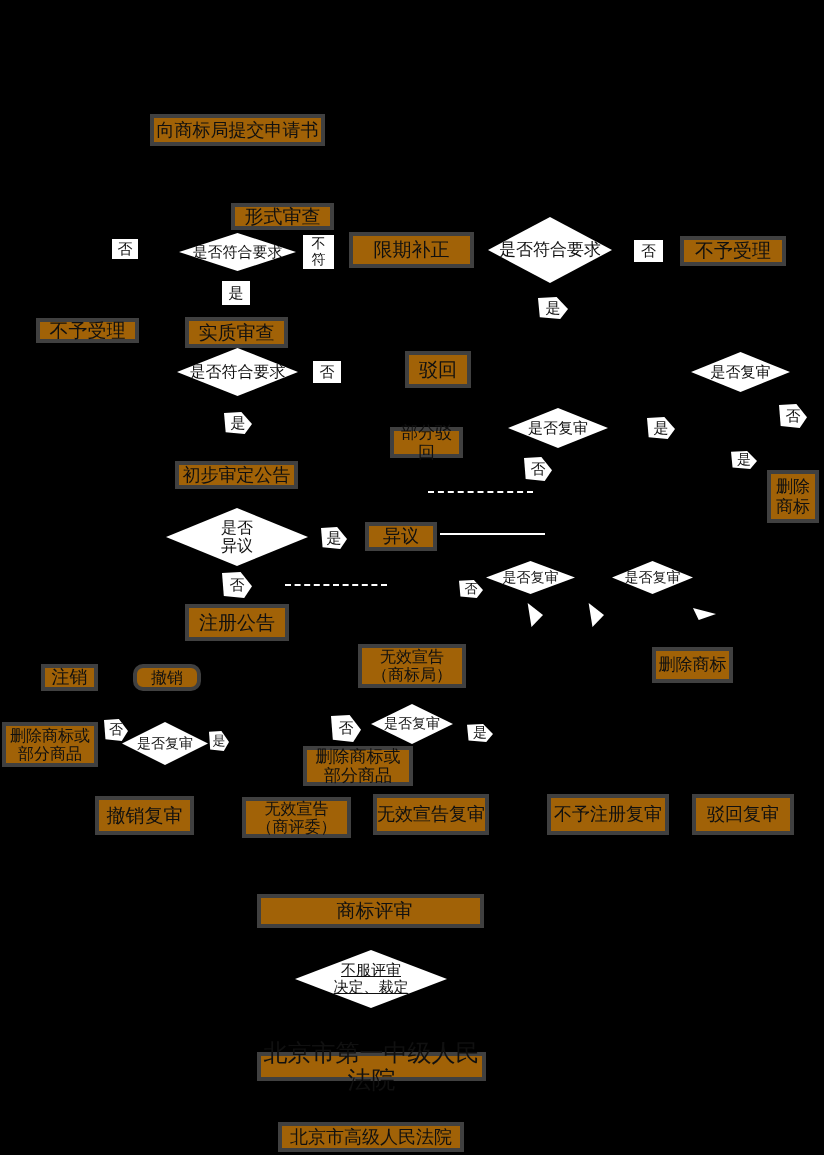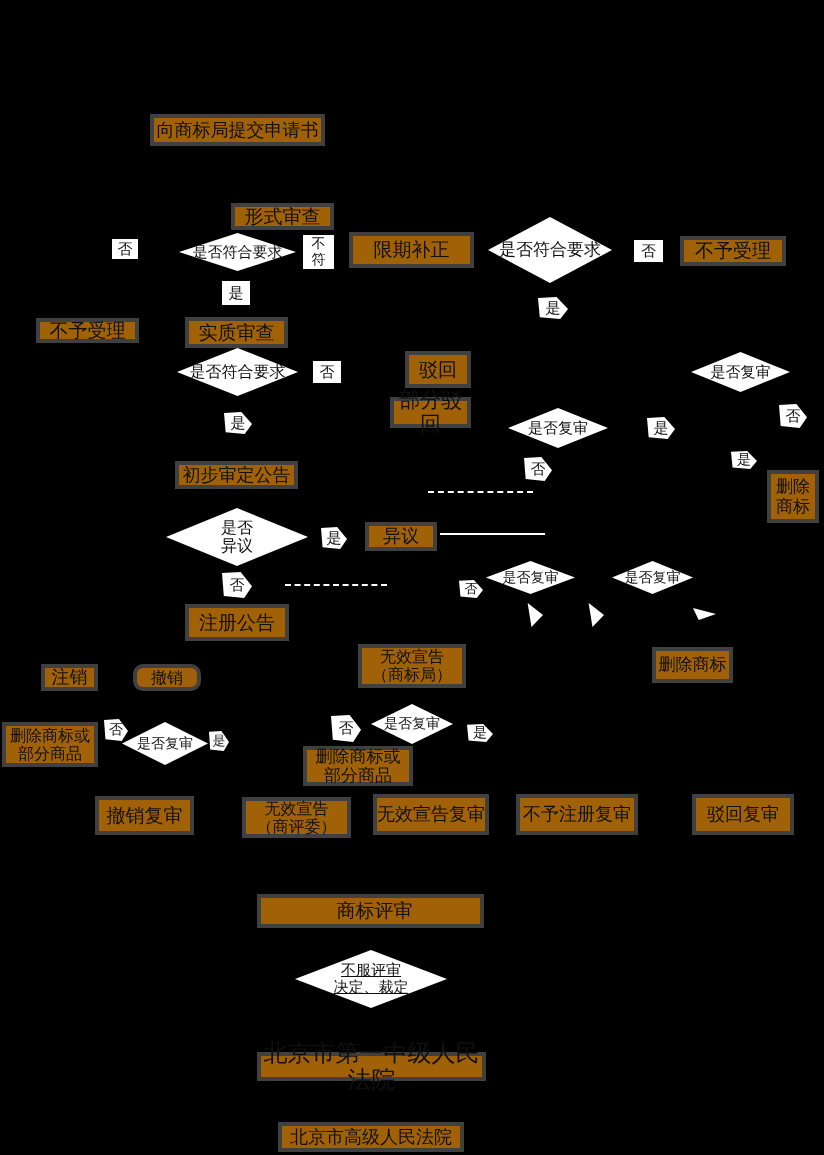--- a/index.html
+++ b/index.html
@@ -31,21 +31,21 @@
     <div class="node box" style="left: 680px; top: 236px; width: 106px; height: 30px; font-size: 19px;">不予受理</div>
     <div class="node patch" style="left: 538px; top: 297px; width: 30px; height: 22px; font-size: 15px;">是</div>
     <div class="node label" style="left: 222px; top: 281px; width: 28px; height: 24px; font-size: 15px;">是</div>
     <div class="node box" style="left: 36px; top: 318px; width: 103px; height: 25px; font-size: 19px;">不予受理</div>
     <div class="node box" style="left: 185px; top: 317px; width: 103px; height: 31px; font-size: 19px;">实质审查</div>
     <div class="node diamond" style="left: 177px; top: 348px; width: 121px; height: 48px; font-size: 16px;">是否符合要求</div>
     <div class="node label" style="left: 313px; top: 361px; width: 28px; height: 22px; font-size: 15px;">否</div>
     <div class="node box" style="left: 405px; top: 351px; width: 66px; height: 37px; font-size: 19px;">驳回</div>
     <div class="node diamond" style="left: 691px; top: 352px; width: 99px; height: 40px; font-size: 15px;">是否复审</div>
     <div class="node patch" style="left: 224px; top: 412px; width: 28px; height: 22px; font-size: 15px;">是</div>
-    <div class="node box" style="left: 390px; top: 397px; width: 81px; height: 31px; font-size: 21px;">部分驳回</div>
+    <div class="node box" style="left: 390px; top: 427px; width: 73px; height: 31px; font-size: 17px;">部分驳回</div>
     <div class="node diamond" style="left: 508px; top: 408px; width: 100px; height: 40px; font-size: 15px;">是否复审</div>
     <div class="node patch" style="left: 647px; top: 417px; width: 28px; height: 22px; font-size: 15px;">是</div>
     <div class="node patch" style="left: 524px; top: 457px; width: 28px; height: 24px; font-size: 15px;">否</div>
     <div class="node patch" style="left: 779px; top: 404px; width: 28px; height: 24px; font-size: 15px;">否</div>
     <div class="node patch" style="left: 731px; top: 451px; width: 26px; height: 18px; font-size: 14px;">是</div>
     <div class="node box" style="left: 767px; top: 470px; width: 52px; height: 53px; font-size: 17px;">删除
 商标</div>
     <div class="node dashline" style="left: 428px; top: 491px; width: 105px; height: 2px;"></div>
     <div class="node box" style="left: 175px; top: 461px; width: 123px; height: 28px; font-size: 18px;">初步审定公告</div>
     <div class="node diamond" style="left: 166px; top: 508px; width: 142px; height: 58px; font-size: 16px;">是否
@@ -74,20 +74,20 @@
     <div class="node patch" style="left: 209px; top: 731px; width: 20px; height: 20px; font-size: 13px;">是</div>
     <div class="node patch" style="left: 331px; top: 715px; width: 30px; height: 27px; font-size: 15px;">否</div>
     <div class="node diamond" style="left: 371px; top: 704px; width: 82px; height: 40px; font-size: 14px;">是否复审</div>
     <div class="node patch" style="left: 467px; top: 724px; width: 26px; height: 18px; font-size: 14px;">是</div>
     <div class="node box" style="left: 303px; top: 746px; width: 110px; height: 40px; font-size: 17px;">删除商标或
 部分商品</div>
     <div class="node box" style="left: 95px; top: 796px; width: 99px; height: 39px; font-size: 19px;">撤销复审</div>
     <div class="node box" style="left: 242px; top: 797px; width: 109px; height: 41px; font-size: 16px;">无效宣告
 （商评委）</div>
     <div class="node box" style="left: 373px; top: 794px; width: 116px; height: 41px; font-size: 18px;">无效宣告复审</div>
-    <div class="node box" style="left: 516px; top: 794px; width: 122px; height: 41px; font-size: 18px;">不予注册复审</div>
+    <div class="node box" style="left: 547px; top: 794px; width: 122px; height: 41px; font-size: 18px;">不予注册复审</div>
     <div class="node box" style="left: 692px; top: 794px; width: 102px; height: 41px; font-size: 18px;">驳回复审</div>
     <div class="node box" style="left: 257px; top: 894px; width: 227px; height: 34px; font-size: 19px; padding-left: 8px;">商标评审</div>
     <div class="node diamond" style="left: 295px; top: 950px; width: 152px; height: 58px; font-size: 15px; text-decoration: underline;">不服评审
 决定、裁定</div>
     <div class="node box" style="left: 257px; top: 1052px; width: 229px; height: 29px; font-size: 24px;">北京市第一中级人民法院</div>
     <div class="node box" style="left: 278px; top: 1122px; width: 186px; height: 30px; font-size: 18px;">北京市高级人民法院</div>
   </div>
 
 </body></html>

